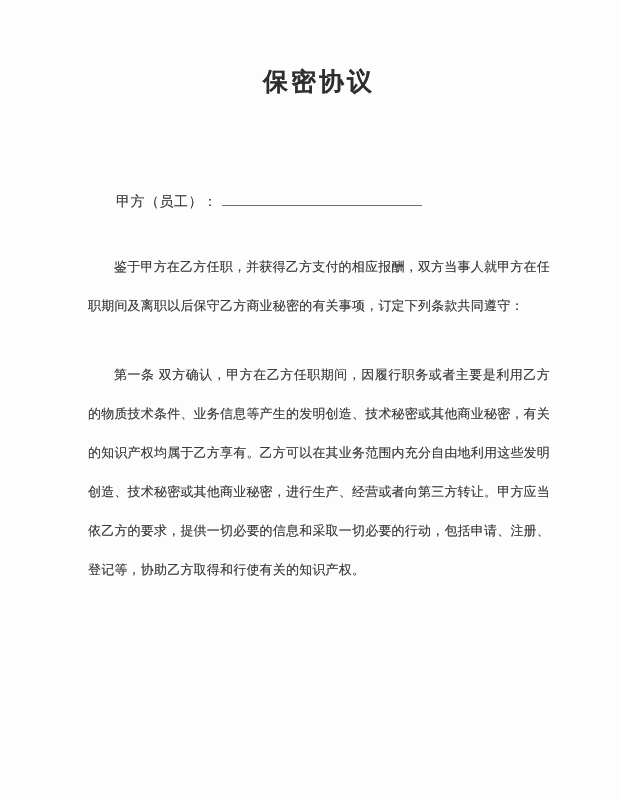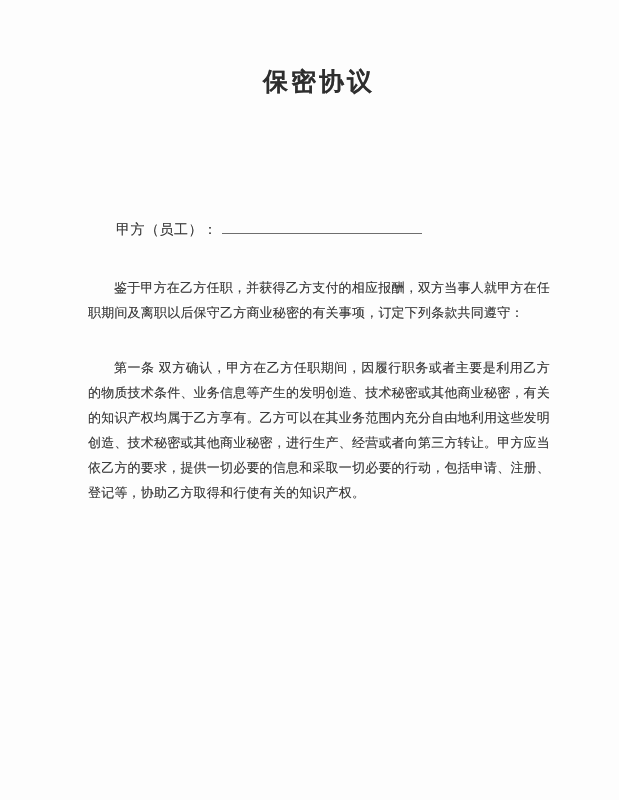--- a/index.html
+++ b/index.html
@@ -25,21 +25,21 @@
     margin: 0;
     text-align: center;
     font-size: 25px;
     line-height: 31px;
     font-weight: 700;
     letter-spacing: 3px;
     color: #2e2e2e;
     text-shadow: 0 0 0.5px rgba(46,46,46,0.55);
   }
   .party-row {
-    margin-top: 120px;
+    margin-top: 92px;
     padding-left: 2em;
     font-size: 14px;
     line-height: 20px;
     white-space: nowrap;
   }
   .party-row.second {
     margin-top: 40px;
   }
   .party-label {
     color: #3a3a3a;
@@ -50,21 +50,21 @@
     display: inline-block;
     width: 200px;
     height: 16px;
     margin-left: 4px;
     border-bottom: 1px solid #6e6e6e;
     vertical-align: baseline;
   }
   .para {
     margin: 0;
     font-size: 13px;
-    line-height: 25px;
+    line-height: 39px;
     text-align: justify;
     text-justify: inter-ideograph;
     text-indent: 2em;
     letter-spacing: 0.2px;
     color: #3c3c3c;
     text-shadow: 0 0 0.6px rgba(60,60,60,0.5);
   }
   .para.preamble {
     margin-top: 36px;
     margin-bottom: 30px;

